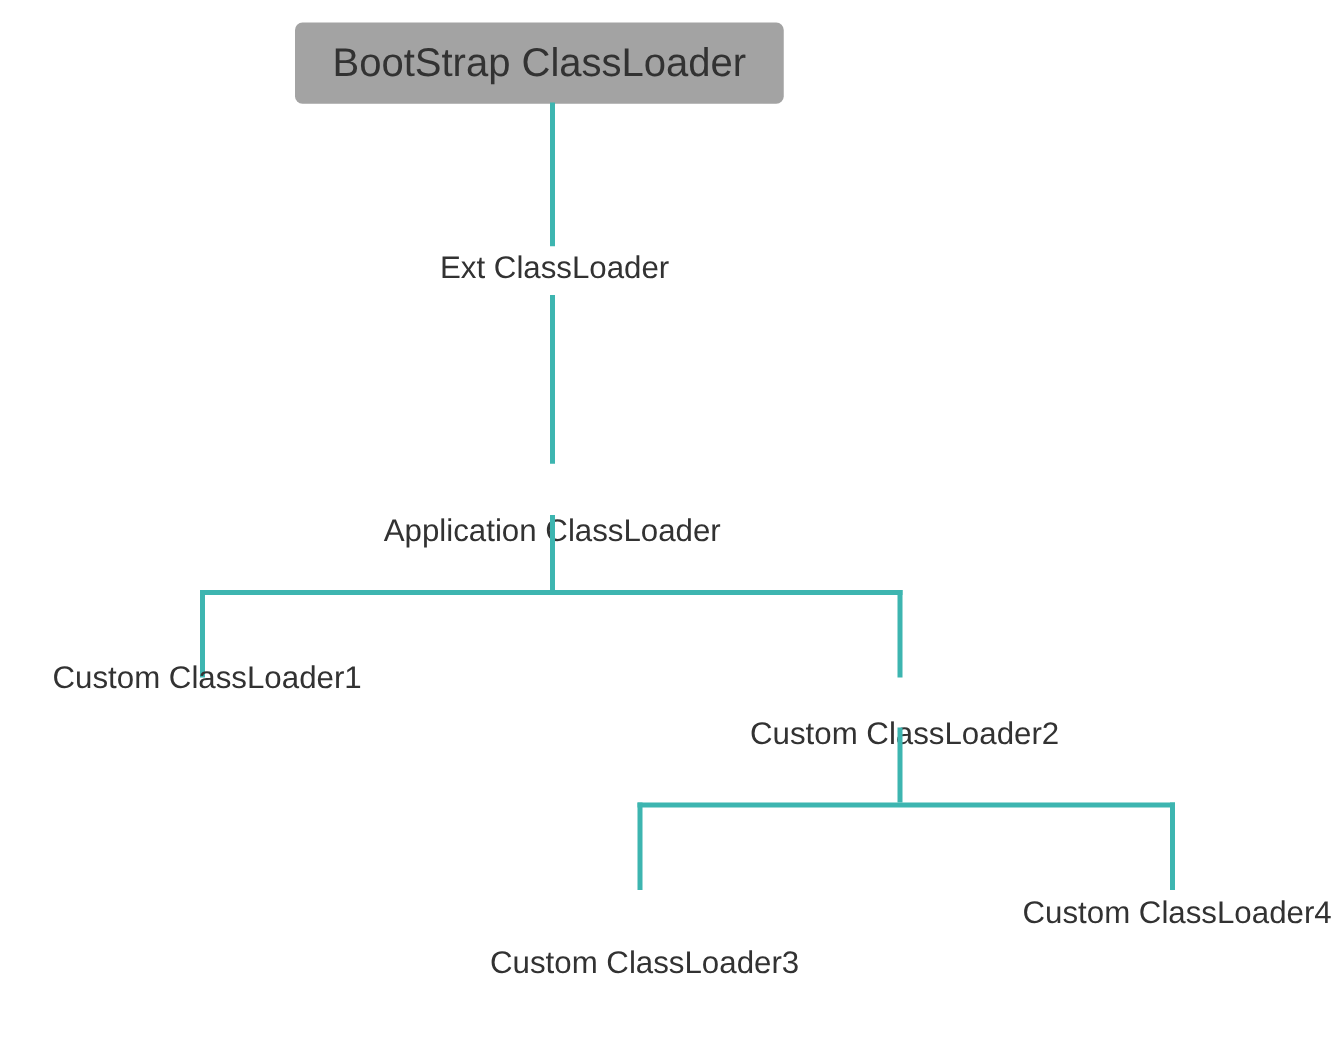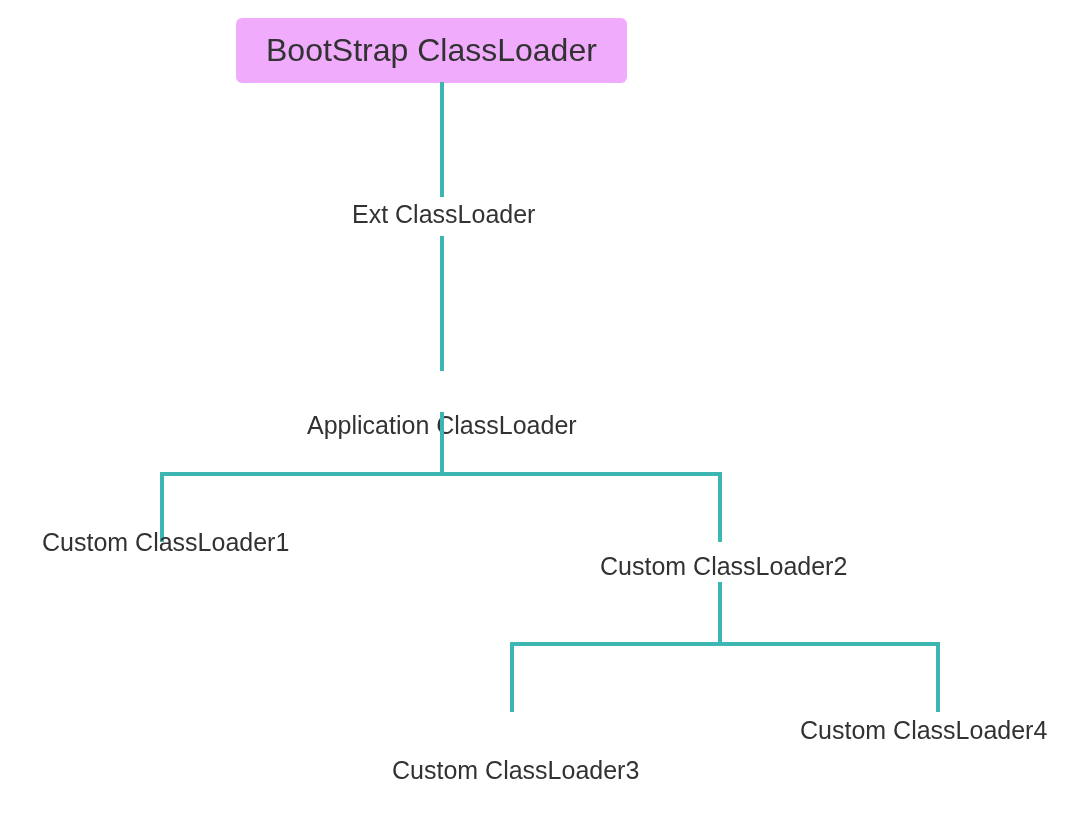--- a/index.html
+++ b/index.html
@@ -14,21 +14,21 @@
       height: 830px;
       position: relative;
     }
     .node {
       position: absolute;
       color: #323232;
       text-align: center;
       white-space: nowrap;
     }
     .root-node {
-      background: #f0abfc;
+      background: #a3a3a3;
       border-radius: 6px;
       font-size: 32px;
       padding: 14px 30px;
     }
     .child-node {
       font-size: 25px;
     }
     .connector {
       position: absolute;
       background: #3db5b0;
@@ -56,25 +56,25 @@
 <div class="connector vline" style="left: 440px; top: 412px; height: 60px;"></div>
 
 <div class="connector hline" style="left: 160px; top: 472px; width: 562px;"></div>
 
 <div class="connector vline" style="left: 160px; top: 472px; height: 70px;"></div>
 
 <div class="connector vline" style="left: 718px; top: 472px; height: 70px;"></div>
 
 <div class="node child-node" style="left: 42px; top: 528px;">Custom ClassLoader1</div>
 
-<div class="node child-node" style="left: 600px; top: 552px;">Custom ClassLoader2</div>
+<div class="node child-node" style="left: 600px; top: 573px;">Custom ClassLoader2</div>
 
 <div class="connector vline" style="left: 718px; top: 582px; height: 60px;"></div>
 
 <div class="connector hline" style="left: 510px; top: 642px; width: 430px;"></div>
 
 <div class="connector vline" style="left: 510px; top: 642px; height: 70px;"></div>
 
 <div class="connector vline" style="left: 936px; top: 642px; height: 70px;"></div>
 
 <div class="node child-node" style="left: 392px; top: 756px;">Custom ClassLoader3</div>
 
-<div class="node child-node" style="left: 800px; top: 716px;">Custom ClassLoader4</div>
+<div class="node child-node" style="left: 818px; top: 716px;">Custom ClassLoader4</div>
 
 </body></html>

